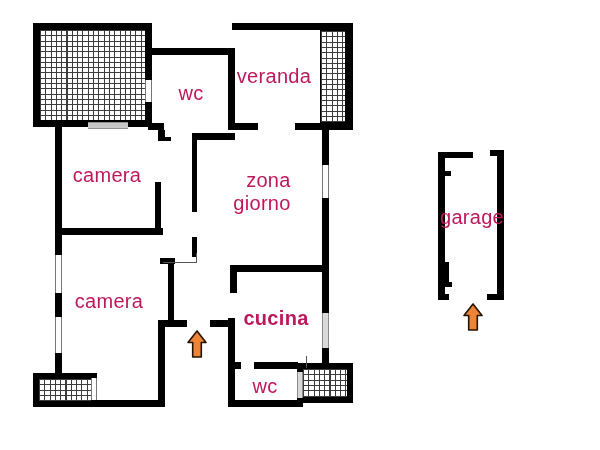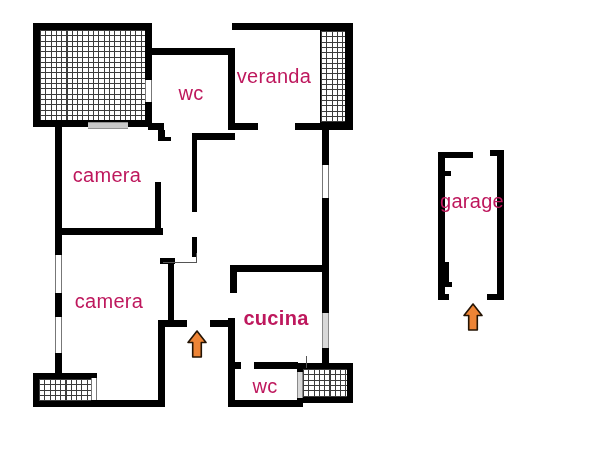--- a/index.html
+++ b/index.html
@@ -105,24 +105,28 @@
   <div class="w" style="left:490px;top:150px;width:14px;height:6px;"></div>
   <div class="w" style="left:438px;top:294px;width:11px;height:6px;"></div>
   <div class="w" style="left:487px;top:294px;width:17px;height:6px;"></div>
   <div class="w" style="left:445px;top:171px;width:6px;height:5px;"></div>
   <div class="w" style="left:438px;top:262px;width:11px;height:25px;"></div>
   <div class="w" style="left:445px;top:282px;width:7px;height:5px;"></div>
 
   <div class="lbl" style="left:191px;top:93px;">wc</div>
   <div class="lbl" style="left:274px;top:76px;">veranda</div>
   <div class="lbl" style="left:107px;top:175px;">camera</div>
+  <div class="lbl" style="left:262px;top:192px;">
+    <span>zona</span><br>
+    <span>giorno</span>
+  </div>
   <div class="lbl" style="left:109px;top:301px;">camera</div>
   <div class="lbl" style="left:276px;top:318px;font-weight:bold;">cucina</div>
   <div class="lbl" style="left:265px;top:386px;">wc</div>
-  <div class="lbl" style="left:472px;top:201px;">garage</div>
+  <div class="lbl" style="left:472px;top:217px;">garage</div>
 
   <svg class="arrow" style="left:187px;top:330px;" width="20" height="28" viewBox="0 0 20 28">
     <path d="M10 1 L19 12.5 L14.3 12.5 L14.3 27 L5.7 27 L5.7 12.5 L1 12.5 Z" stroke-width="1.6" stroke-linejoin="round" stroke="#241405" fill="#ee8435"></path>
   </svg>
   <svg class="arrow" style="left:463px;top:303px;" width="20" height="28" viewBox="0 0 20 28">
     <path d="M10 1 L19 12.5 L14.3 12.5 L14.3 27 L5.7 27 L5.7 12.5 L1 12.5 Z" stroke-width="1.6" stroke-linejoin="round" stroke="#241405" fill="#ee8435"></path>
   </svg>
 
 </div>
 

